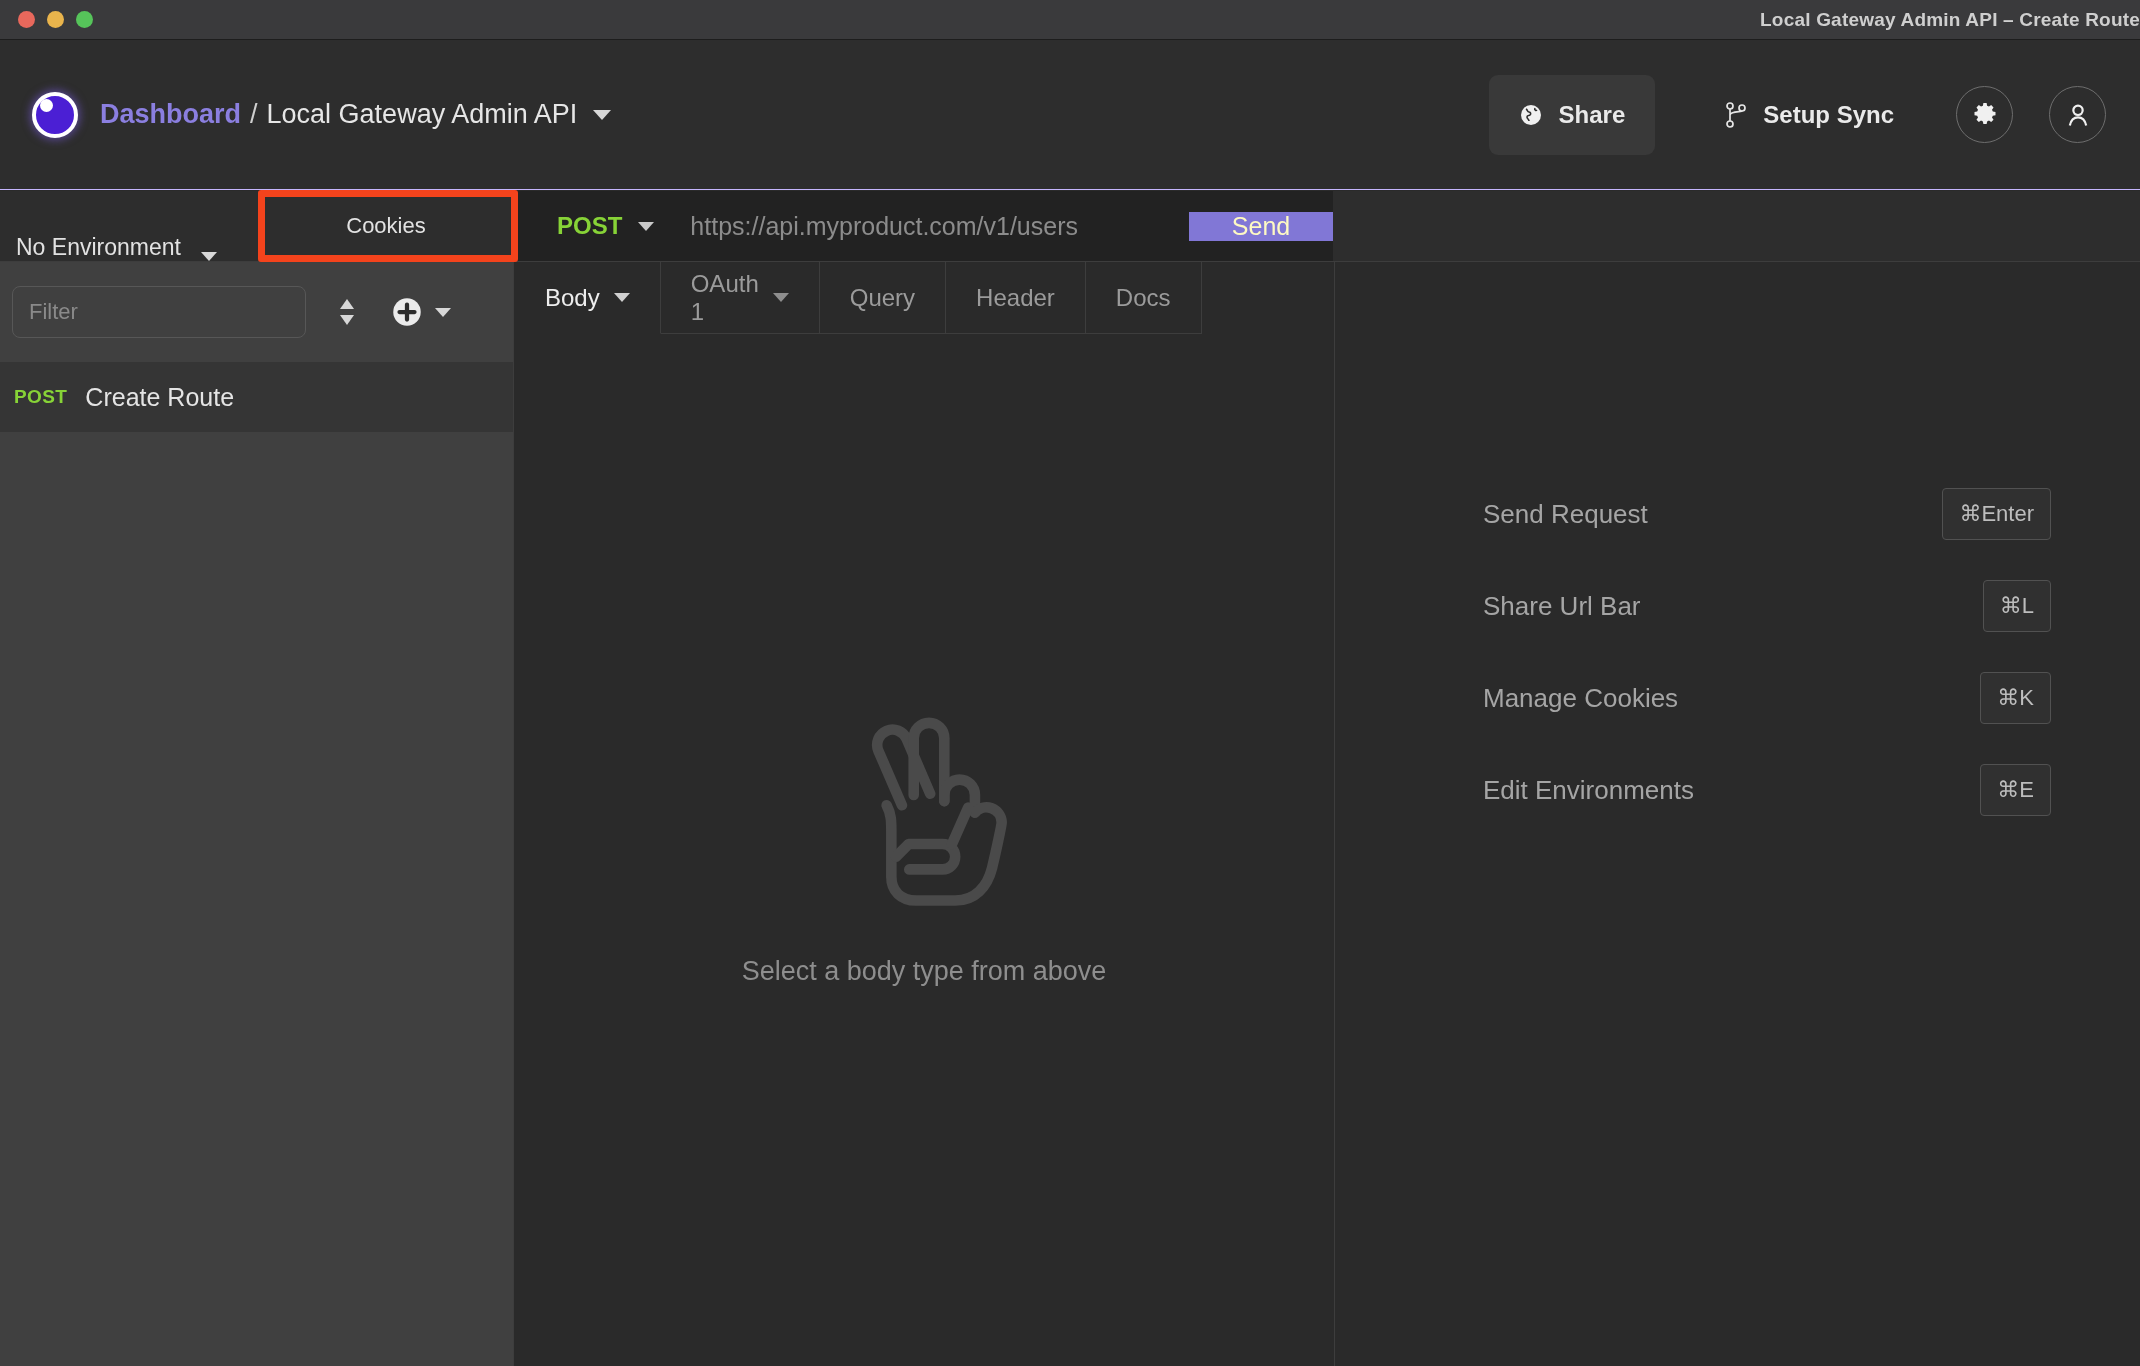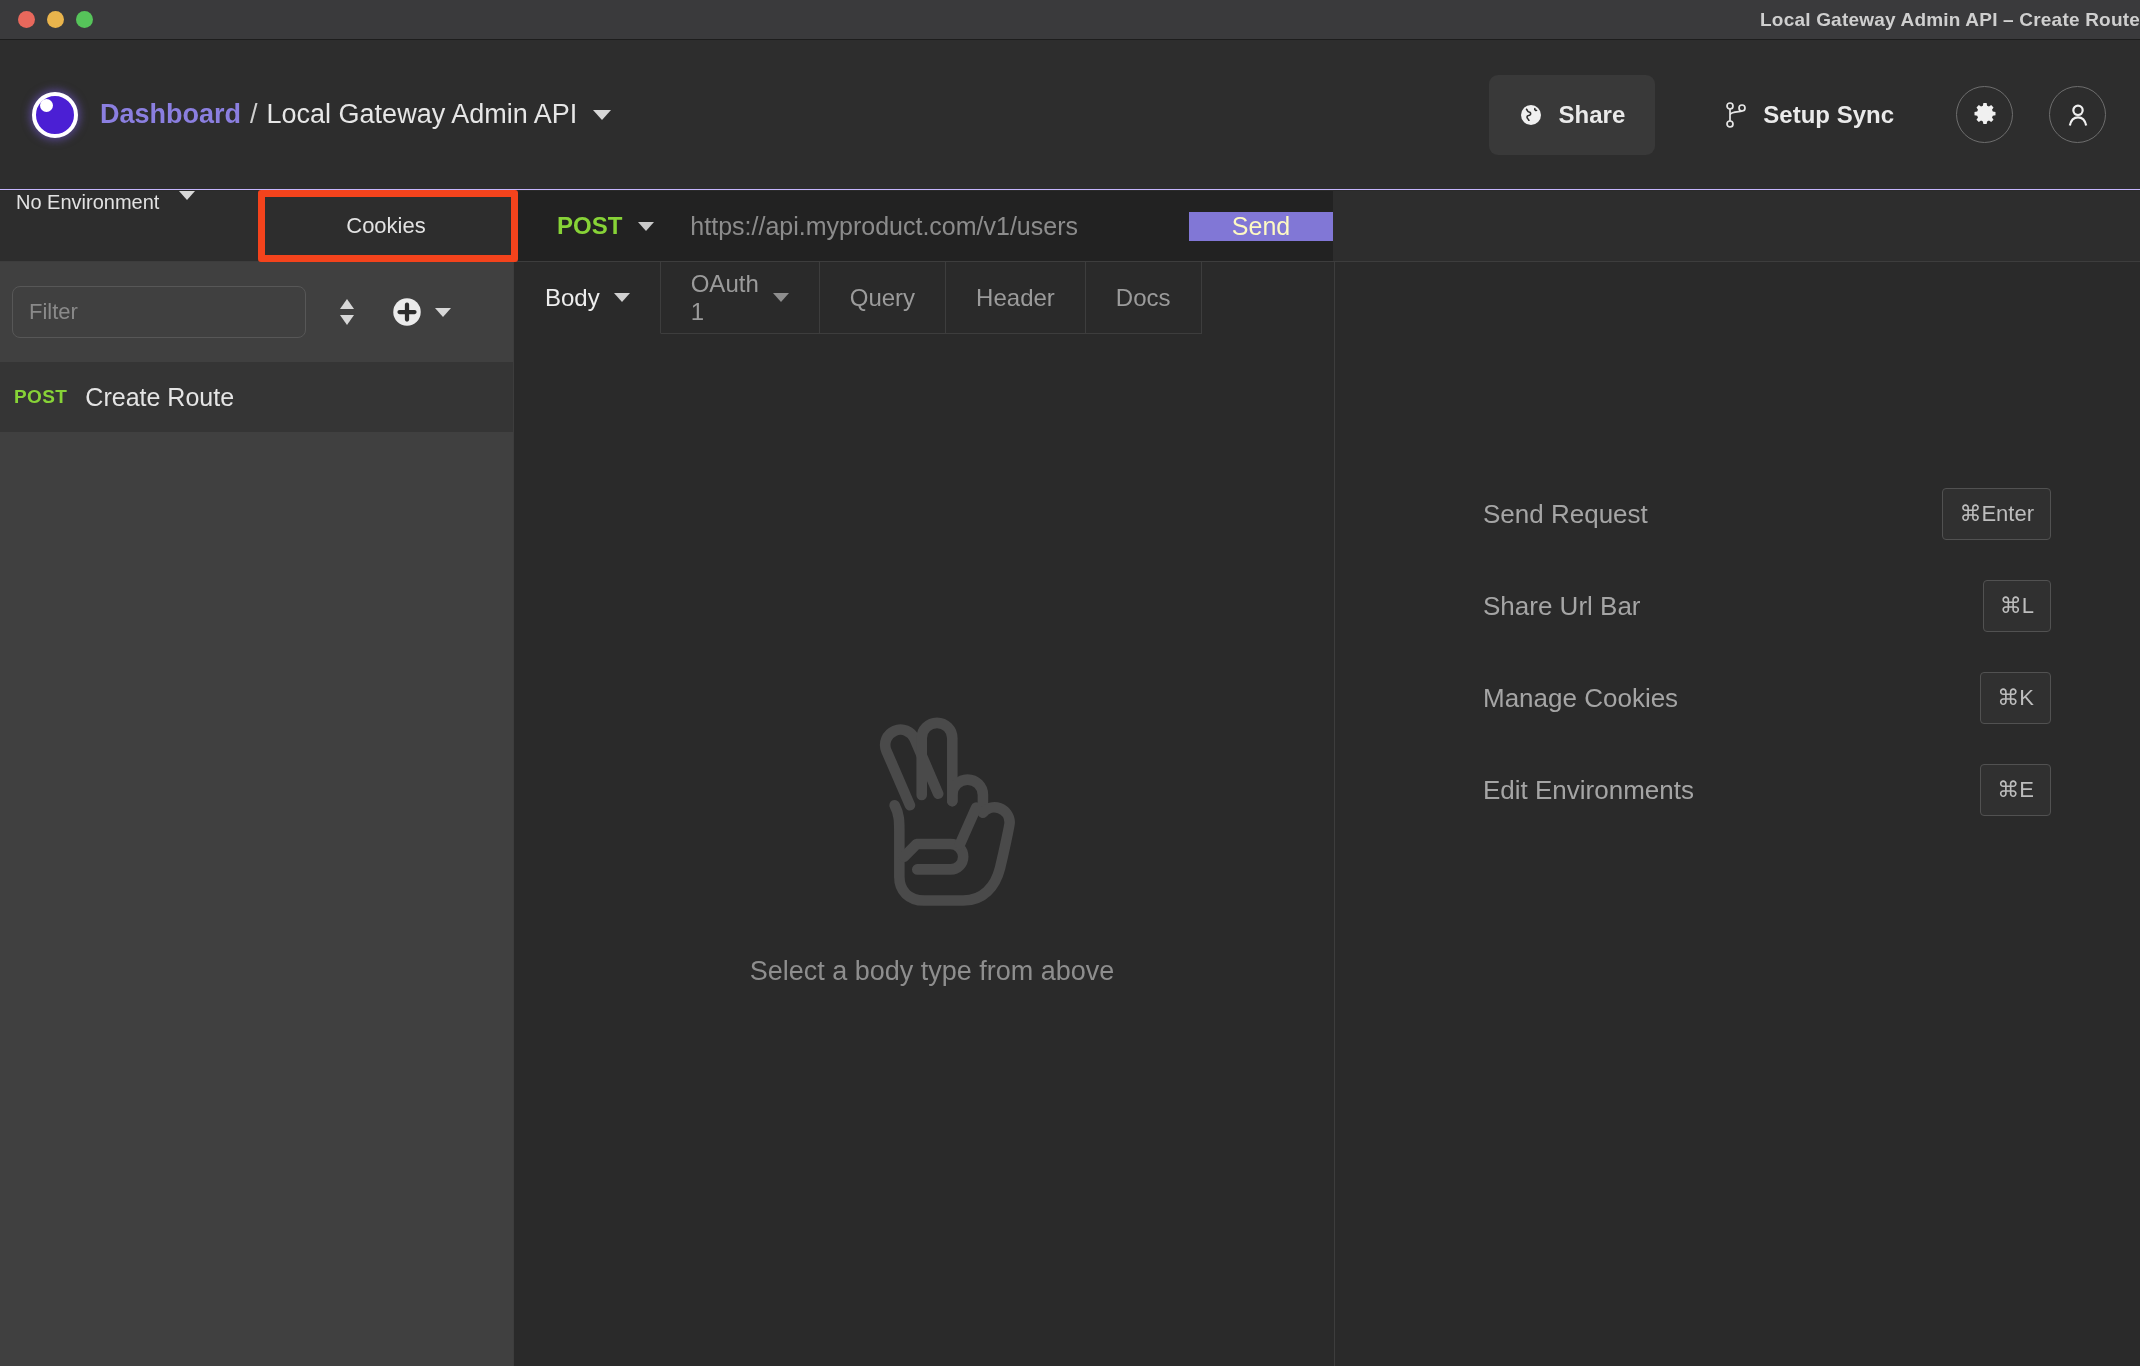--- a/index.html
+++ b/index.html
@@ -86,23 +86,23 @@
   }
 
   
   #row2 {
     position: absolute; left: 0; top: 191px; width: 2140px; height: 71px;
     background: #2d2d2d;
     border-bottom: 1px solid #3d3d3d;
     display: flex; align-items: stretch;
   }
   #env-btn {
-    width: 258px; display: flex; align-items: flex-start;
+    width: 258px; display: flex; align-items: flex-end;
     padding-left: 16px; gap: 14px;
-    font-size: 20px; color: #e2e2e2; cursor: pointer;
+    font-size: 23px; color: #e2e2e2; cursor: pointer;
   }
   #cookies-wrap {
     width: 256px; position: relative;
     display: flex; align-items: center; justify-content: center;
     font-size: 22px; color: #e2e2e2; cursor: pointer;
     background: #2d2d2d;
   }
   #cookies-highlight {
     position: absolute; left: 258px; top: 190px;
     width: 260px; height: 72px;
@@ -186,21 +186,20 @@
     border-top-color: #d0d0d0; margin-left: 0;
   }
   .tab:not(.active) .caret-dn { border-top-color: #8e8e8e; }
   #tab-filler { flex: 1; border-bottom: 1px solid #3d3d3d; }
 
   #empty-state {
     position: absolute; left: 0; top: 72px; width: 818px; height: 1032px;
     display: flex; flex-direction: column;
     align-items: center; justify-content: center;
     gap: 36px;
-    margin-left: 8px;
   }
   #empty-text { font-size: 27px; color: #8e8e8e; }
 
   
   #right {
     position: absolute; left: 1334px; top: 262px;
     width: 806px; height: 1104px;
     background: #2a2a2a;
     border-left: 1px solid #3d3d3d;
   }

